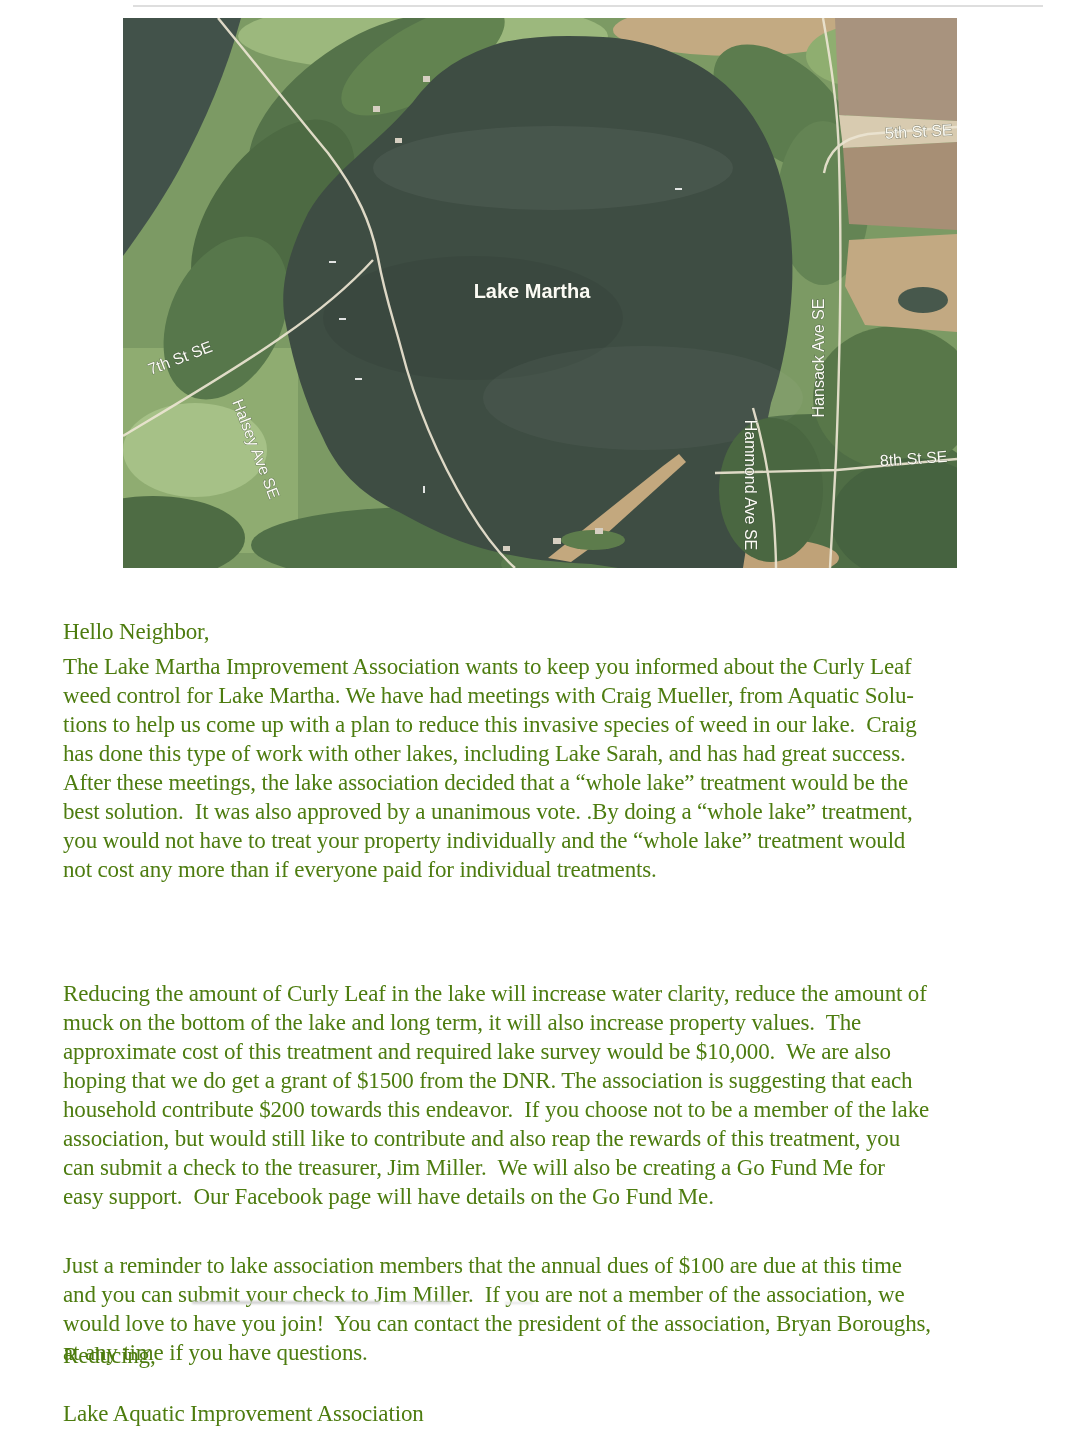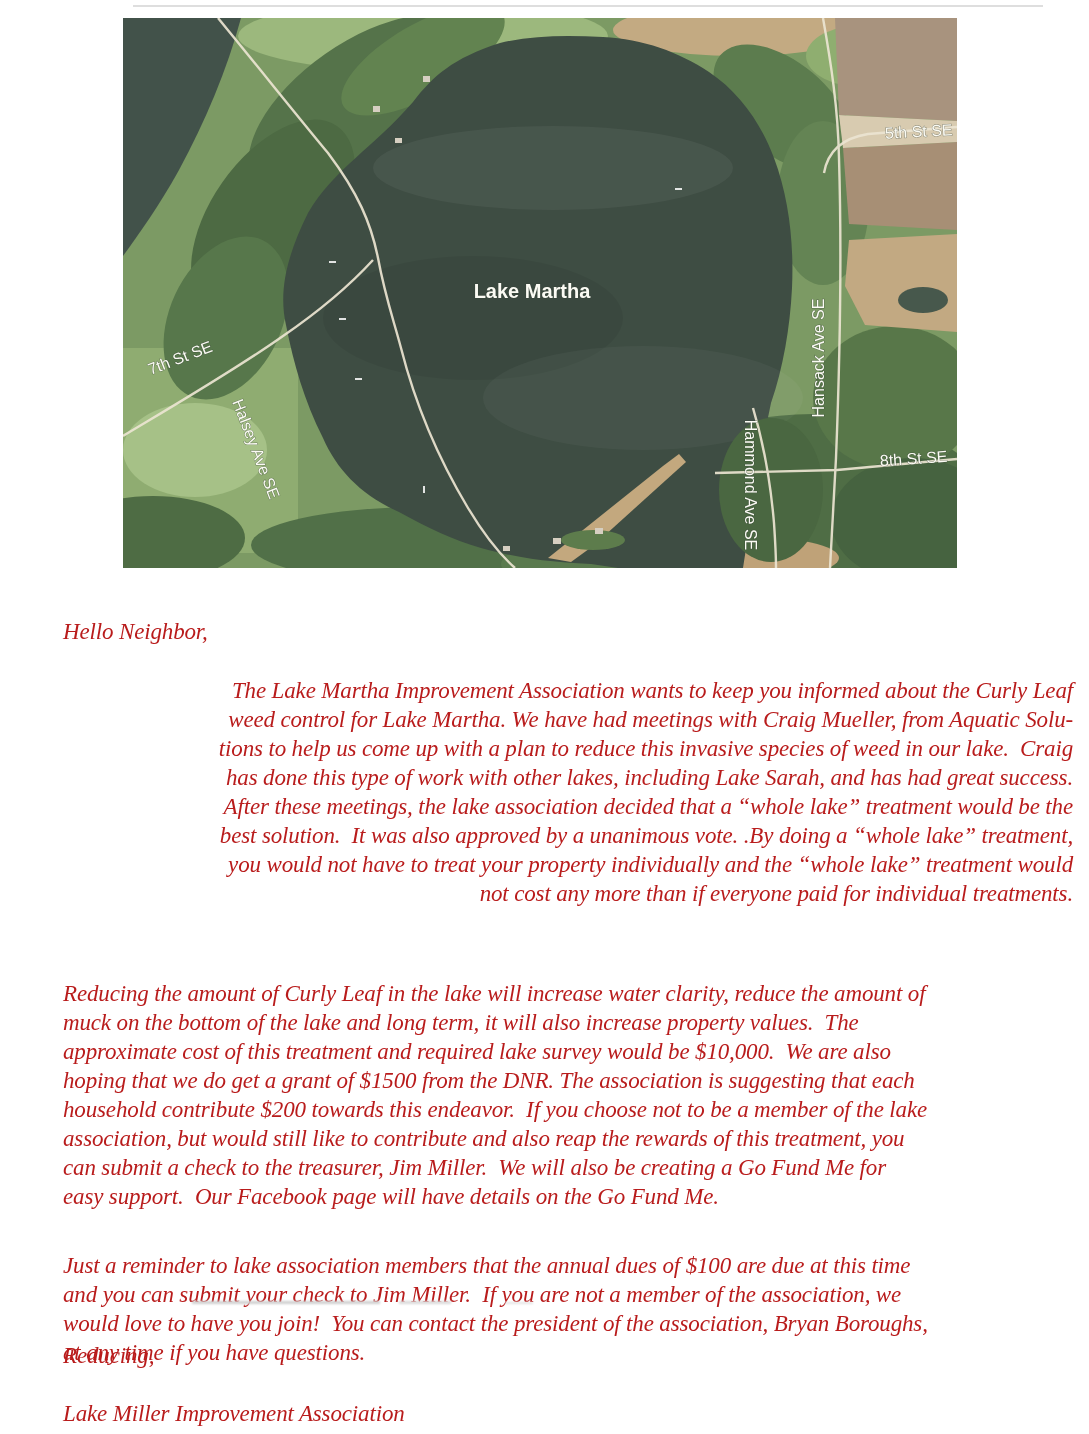--- a/index.html
+++ b/index.html
@@ -33,27 +33,26 @@
     font-family:"Liberation Sans","DejaVu Sans",sans-serif;
     fill:#fbfbf4;
     paint-order:stroke;
     stroke:rgba(55,66,55,0.55);
     stroke-width:0.9px;
   }
 
   
   .letter p {
     position:absolute; left:63px; margin:0; width:1010px;
-    font-size:23px; line-height:29px; color:#b91c1c;
+    font-size:23px; line-height:29px; color:#4d7c0f;
     white-space:pre-wrap;
     letter-spacing:-0.15px;
-    font-style:italic;
   }
   .salutation { top:617px; }
-  .para-1 { top:676px;text-align:right; }
+  .para-1 { top:652px; }
   .para-2 { top:979px; }
   .para-3 { top:1251px; }
   .closing { top:1341px; }
   .signature { top:1399px; }
 </style>
 </head>
 <body>
 
 <div class="page">
 
@@ -171,16 +170,16 @@
 can submit a check to the treasurer, Jim Miller.  We will also be creating a Go Fund Me for
 easy support.  Our Facebook page will have details on the Go Fund Me.</p>
     <p class="para-3">Just a reminder to lake association members that the annual dues of $100 are due at this time
 and you can submit your check to Jim Miller.  If you are not a member of the association, we
 would love to have you join!  You can contact the president of the association, Bryan Boroughs,
 at any time if you have questions.</p>
     <div class="smudge-a"></div>
     <div class="smudge-b"></div>
     <div class="smudge-c"></div>
     <p class="closing">Reducing,</p>
-    <p class="signature">Lake Miller Improvement Association</p>
+    <p class="signature">Lake Aquatic Improvement Association</p>
   </div>
 
 </div>
 
 </body></html>

